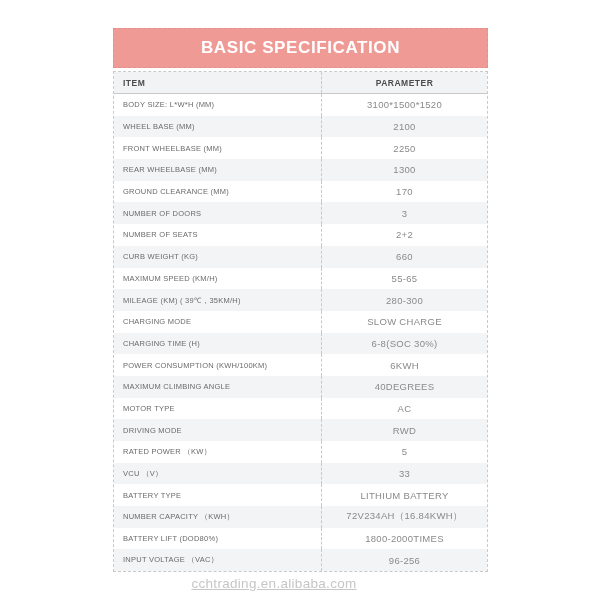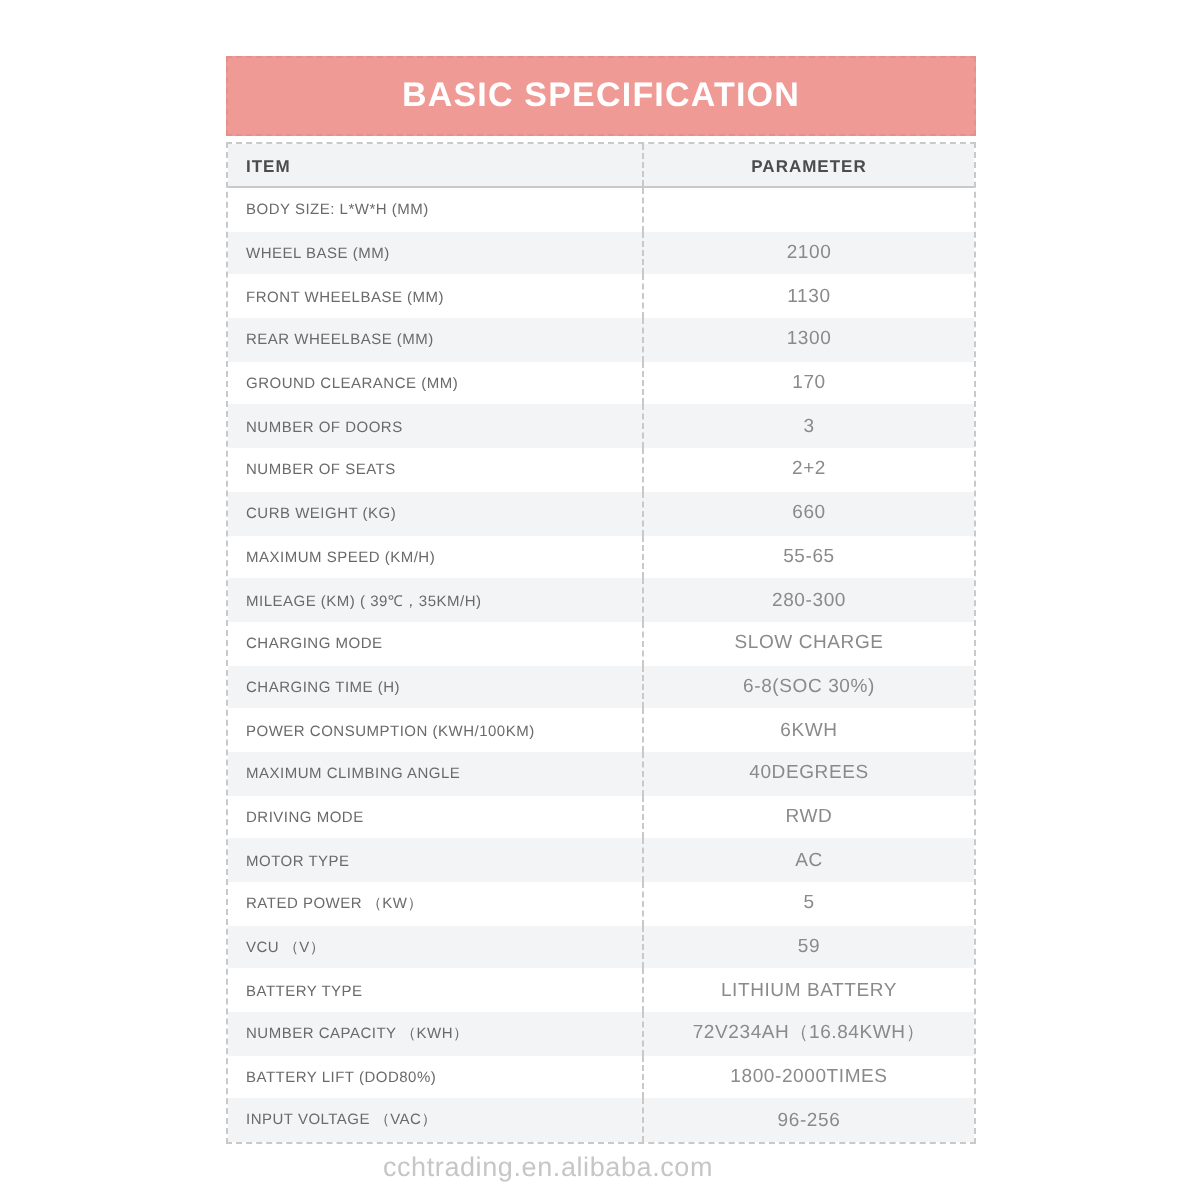--- a/index.html
+++ b/index.html
@@ -104,20 +104,21 @@
   }
   .watermark {
     position: absolute;
     top: 576px;
     left: 0;
     width: 548px;
     text-align: center;
     font-size: 13.5px;
     color: #c6c6c6;
     letter-spacing: 0.3px;
+    text-decoration: underline;
   }
 </style>
 </head>
 <body>
 
 <div class="page">
   <div class="spec-card">
 
     <div class="title-band">
       <span class="title-text">BASIC SPECIFICATION</span>
@@ -125,28 +126,29 @@
 
     <div class="grid">
       <div class="thead">
         <div class="th-item">ITEM</div>
         <div class="th-param">PARAMETER</div>
       </div>
 
       <div class="tbody">
         <div class="row">
           <div class="cell-item">BODY SIZE: L*W*H (MM)</div>
+          <div class="cell-param">3100*1500*1520</div>
         </div>
         <div class="row">
           <div class="cell-item">WHEEL BASE (MM)</div>
           <div class="cell-param">2100</div>
         </div>
         <div class="row">
           <div class="cell-item">FRONT WHEELBASE (MM)</div>
-          <div class="cell-param">1130</div>
+          <div class="cell-param">2250</div>
         </div>
         <div class="row">
           <div class="cell-item">REAR WHEELBASE (MM)</div>
           <div class="cell-param">1300</div>
         </div>
         <div class="row">
           <div class="cell-item">GROUND CLEARANCE (MM)</div>
           <div class="cell-param">170</div>
         </div>
         <div class="row">
@@ -179,34 +181,34 @@
         </div>
         <div class="row">
           <div class="cell-item">POWER CONSUMPTION (KWH/100KM)</div>
           <div class="cell-param">6KWH</div>
         </div>
         <div class="row">
           <div class="cell-item">MAXIMUM CLIMBING ANGLE</div>
           <div class="cell-param">40DEGREES</div>
         </div>
         <div class="row">
+          <div class="cell-item">MOTOR TYPE</div>
+          <div class="cell-param">AC</div>
+        </div>
+        <div class="row">
           <div class="cell-item">DRIVING MODE</div>
           <div class="cell-param">RWD</div>
         </div>
         <div class="row">
-          <div class="cell-item">MOTOR TYPE</div>
-          <div class="cell-param">AC</div>
-        </div>
-        <div class="row">
           <div class="cell-item">RATED POWER （KW）</div>
           <div class="cell-param">5</div>
         </div>
         <div class="row">
           <div class="cell-item">VCU （V）</div>
-          <div class="cell-param">59</div>
+          <div class="cell-param">33</div>
         </div>
         <div class="row">
           <div class="cell-item">BATTERY TYPE</div>
           <div class="cell-param">LITHIUM BATTERY</div>
         </div>
         <div class="row">
           <div class="cell-item">NUMBER CAPACITY （KWH）</div>
           <div class="cell-param">72V234AH（16.84KWH）</div>
         </div>
         <div class="row">

